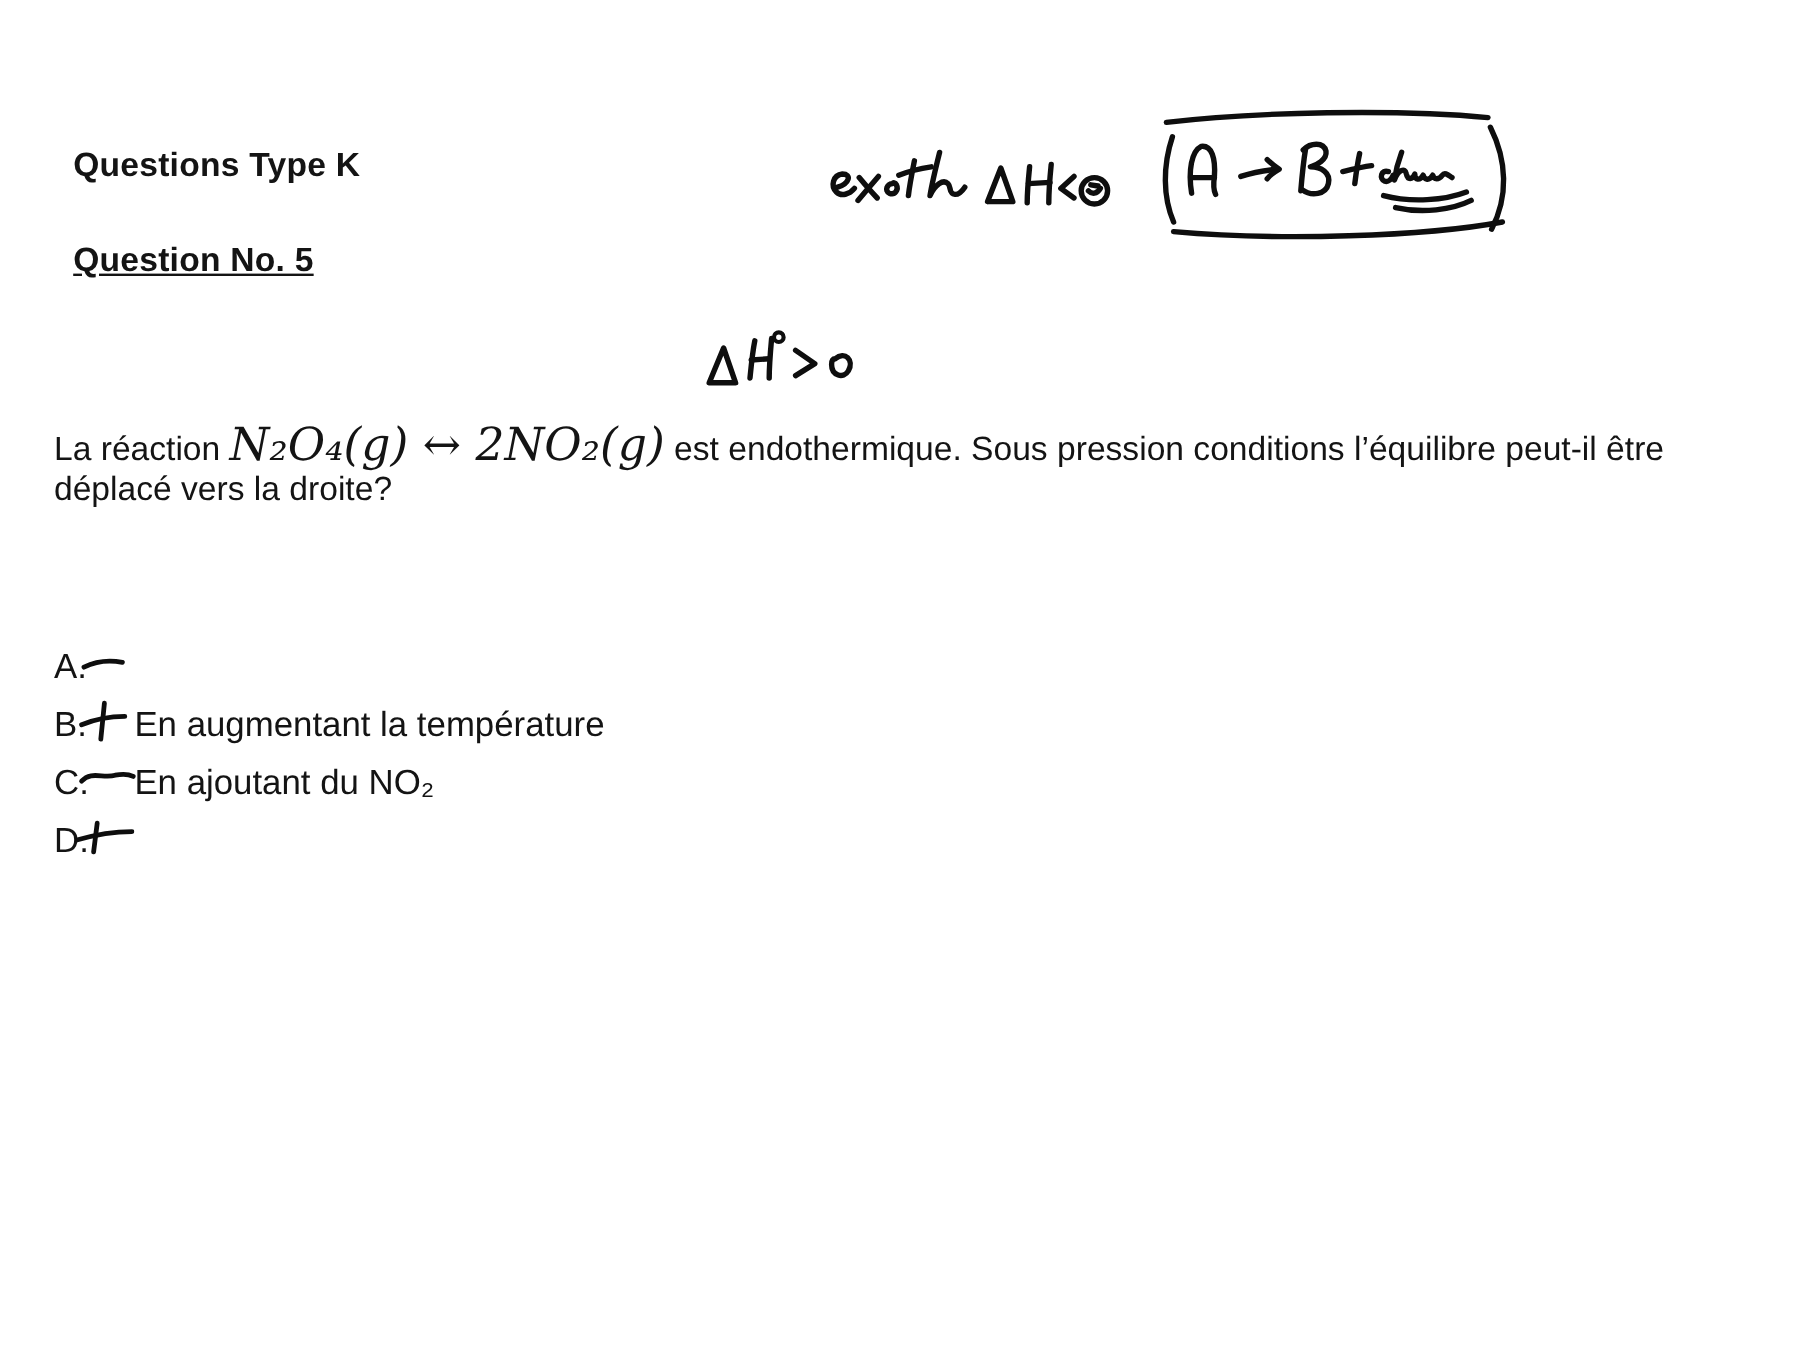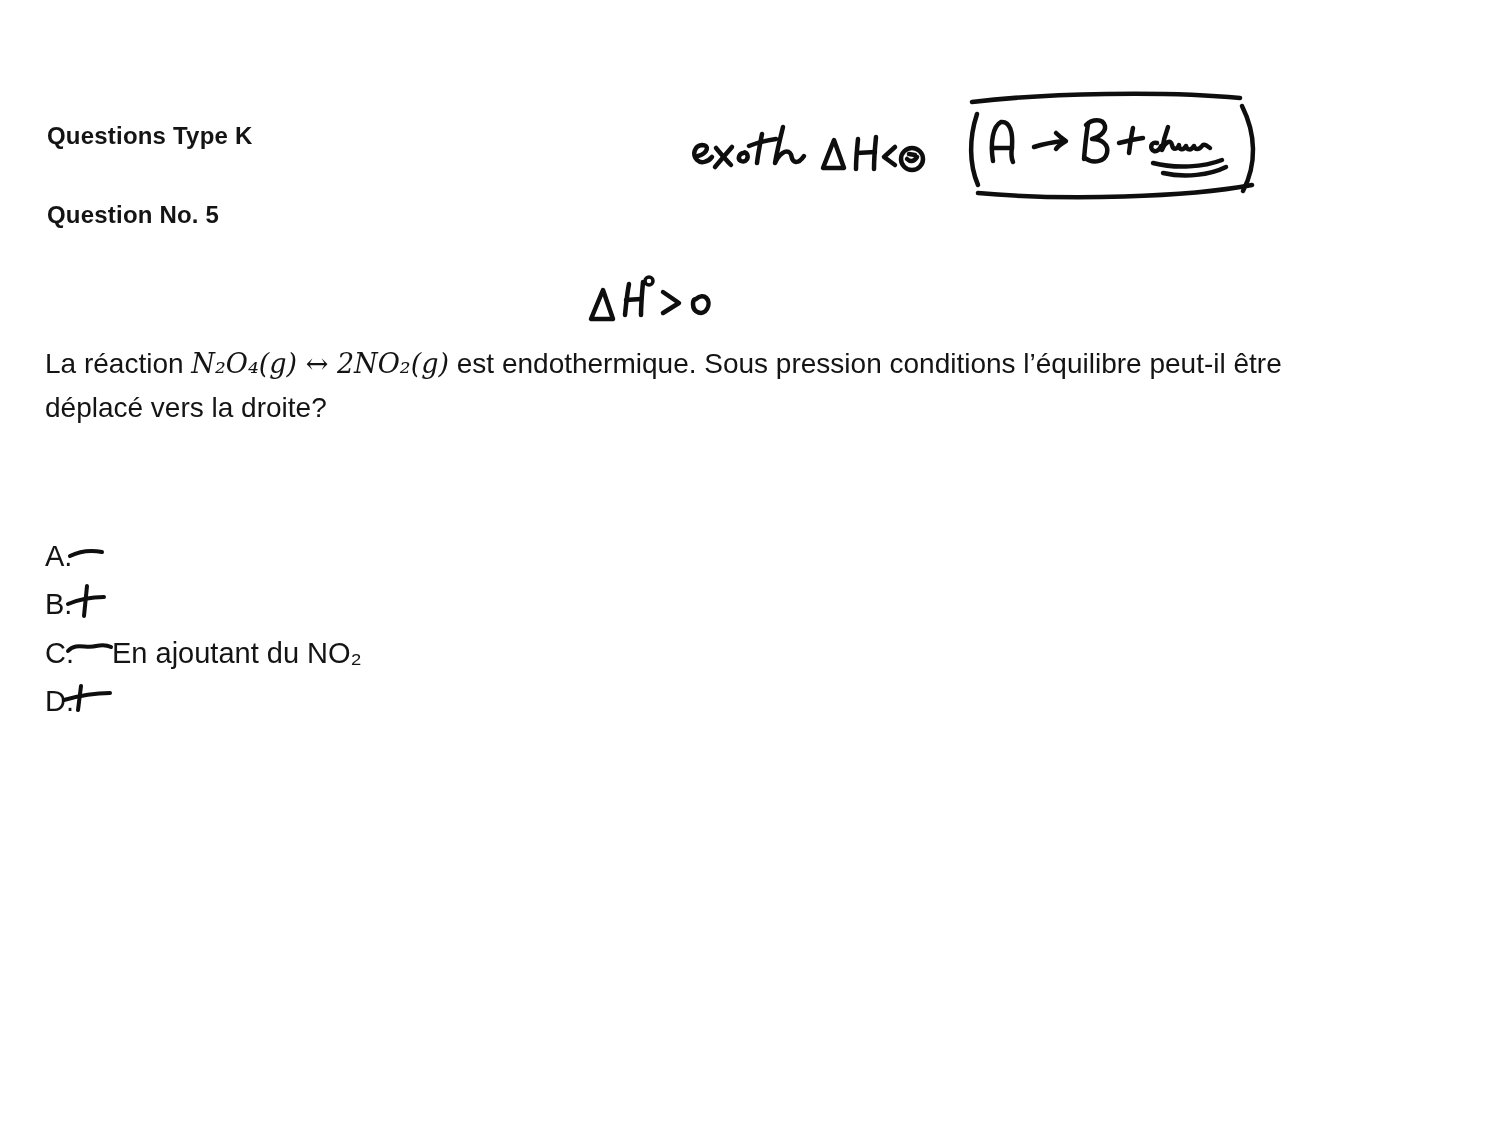--- a/index.html
+++ b/index.html
@@ -6,40 +6,40 @@
   body {
     width:1500px; height:1125px;
     background:#ffffff;
     font-family:"Liberation Sans","DejaVu Sans",sans-serif;
     color:#141414;
     position:relative;
     overflow:hidden;
   }
   .abs { position:absolute; }
   .hdr {
-    left:47px;
+    left:61px;
     font-weight:bold;
-    font-size:24px;
+    font-size:28px;
     letter-spacing:0.2px;
     white-space:nowrap;
   }
   #hdr-title { top:122px; }
-  #hdr-qno   { top:201px; }
+  #hdr-qno   { top:201px;text-decoration:underline; }
 
   .qline {
     left:45px;
     font-size:28px;
     white-space:nowrap;
   }
   #q-line1 { top:348px; }
   #q-line2 { top:392px; }
   .math {
     font-family:"DejaVu Serif","Liberation Serif",serif;
     font-style:italic;
-    font-size:27px;
+    font-size:38px;
   }
 
   .opt-row {
     position:absolute;
     left:45px;
     width:700px;
     height:42px;
     font-size:29px;
     white-space:nowrap;
   }
@@ -133,20 +133,21 @@
     <path d="M4 12 C14 7 26 6 36 8"></path>
   </svg>
 </div>
 
 <div class="opt-row" id="opt-b">
   <span class="opt-label">B.</span>
   <svg class="opt-mark ink w40" id="mark-b" role="img" width="44" height="38" viewBox="0 0 44 38" aria-label="+">
     <path d="M4 22 C16 17 30 15 40 15"></path>
     <path d="M23 4 C22 14 21 24 20 34"></path>
   </svg>
+  <span class="opt-text">En augmentant la température</span>
 </div>
 
 <div class="opt-row" id="opt-c">
   <span class="opt-label">C.</span>
   <svg class="opt-mark ink w40" id="mark-c" role="img" width="50" height="20" viewBox="0 0 50 20" aria-label="−">
     <path d="M4 14 C12 5 22 12 32 9 C37 8 43 8 47 10"></path>
   </svg>
   <span class="opt-text">En ajoutant du NO₂</span>
 </div>
 

